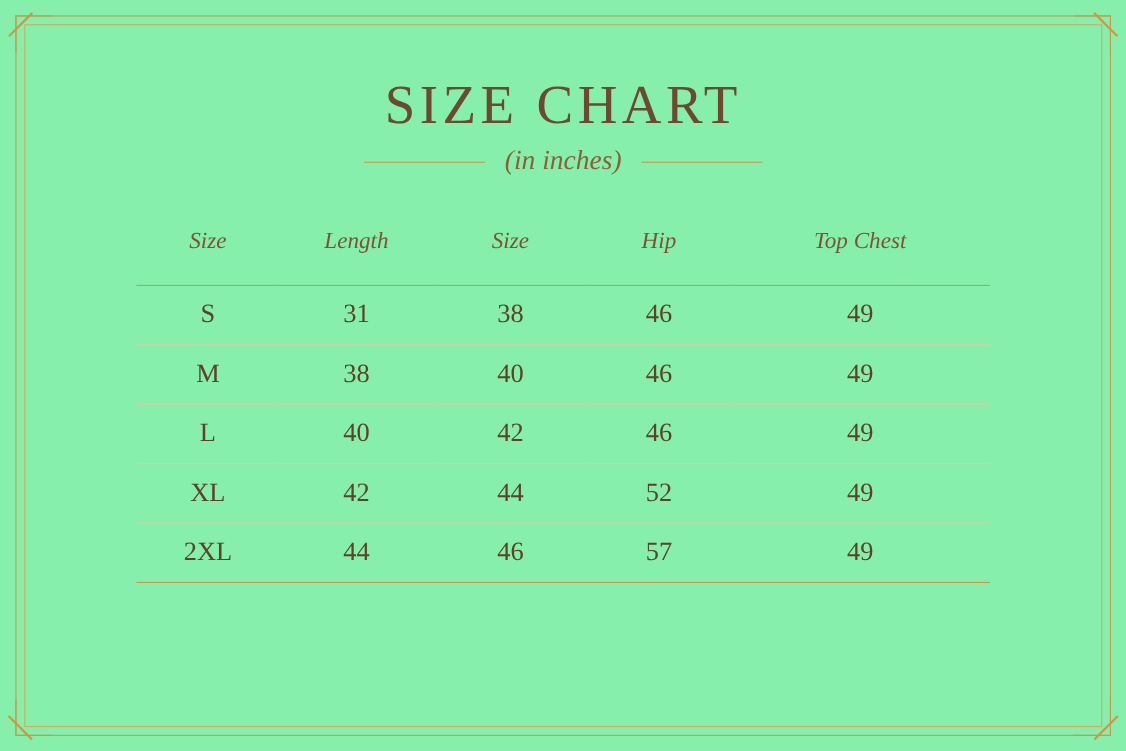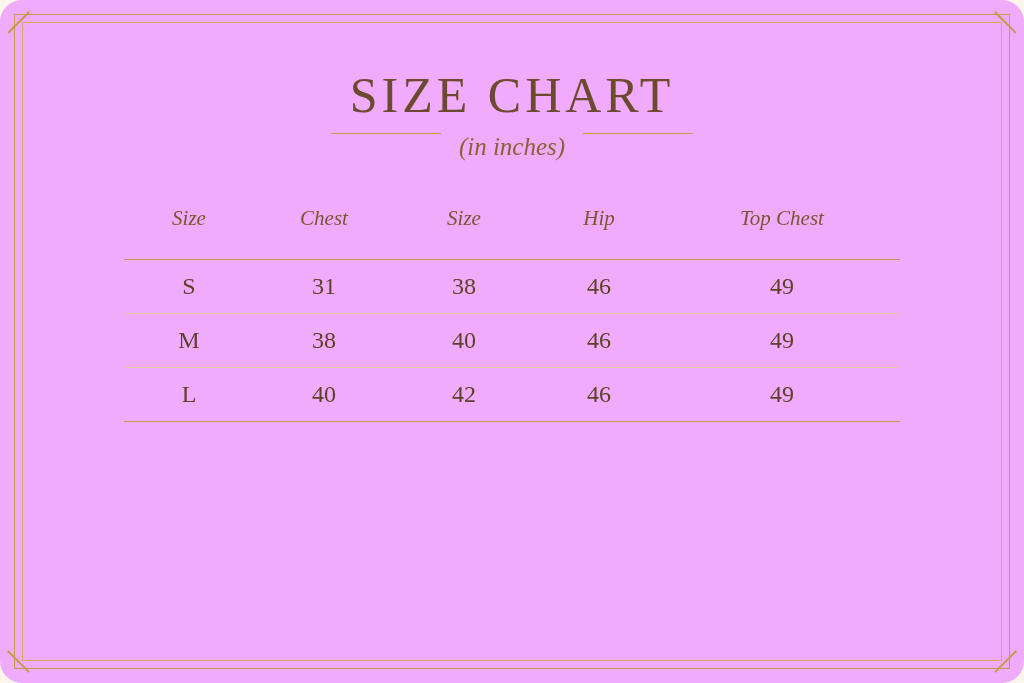--- a/index.html
+++ b/index.html
@@ -11,23 +11,22 @@
     height: 683px;
     background: #fdf4ec;
     font-family: "Liberation Serif", serif;
     overflow: hidden;
   }
 
   .page {
     position: relative;
     width: 1024px;
     height: 683px;
-    background: #f0abfc;
-    box-sizing: border-box;
-    border-radius: 22px;
+    background: #86efac;
+    box-sizing: border-box;
   }
 
   
   .frame-outer {
     position: absolute;
     left: 14px;
     top: 14px;
     right: 14px;
     bottom: 14px;
     border: 1.5px solid #c79a4e;
@@ -86,21 +85,21 @@
     font-family: "Liberation Serif", serif;
     font-weight: normal;
   }
 
   .subtitle-row {
     position: absolute;
     top: 133px;
     left: 0;
     width: 1024px;
     display: flex;
-    align-items: flex-start;
+    align-items: center;
     justify-content: center;
     gap: 18px;
   }
   .sub-rule {
     width: 110px;
     height: 1px;
     background: #c79a4e;
   }
   .subtitle {
     font-size: 25px;
@@ -176,21 +175,21 @@
       <colgroup>
         <col class="c-size">
         <col class="c-chest">
         <col class="c-waist">
         <col class="c-hip">
         <col class="c-top">
       </colgroup>
       <thead>
         <tr>
           <th>Size</th>
-          <th>Chest</th>
+          <th>Length</th>
           <th>Size</th>
           <th>Hip</th>
           <th>Top Chest</th>
         </tr>
       </thead>
       <tbody>
         <tr>
           <td>S</td>
           <td>31</td>
           <td>38</td>
@@ -204,17 +203,31 @@
           <td>46</td>
           <td>49</td>
         </tr>
         <tr>
           <td>L</td>
           <td>40</td>
           <td>42</td>
           <td>46</td>
           <td>49</td>
         </tr>
+        <tr>
+          <td>XL</td>
+          <td>42</td>
+          <td>44</td>
+          <td>52</td>
+          <td>49</td>
+        </tr>
+        <tr>
+          <td>2XL</td>
+          <td>44</td>
+          <td>46</td>
+          <td>57</td>
+          <td>49</td>
+        </tr>
       </tbody>
     </table>
 
   </div>
 </div>
 
 </body></html>

